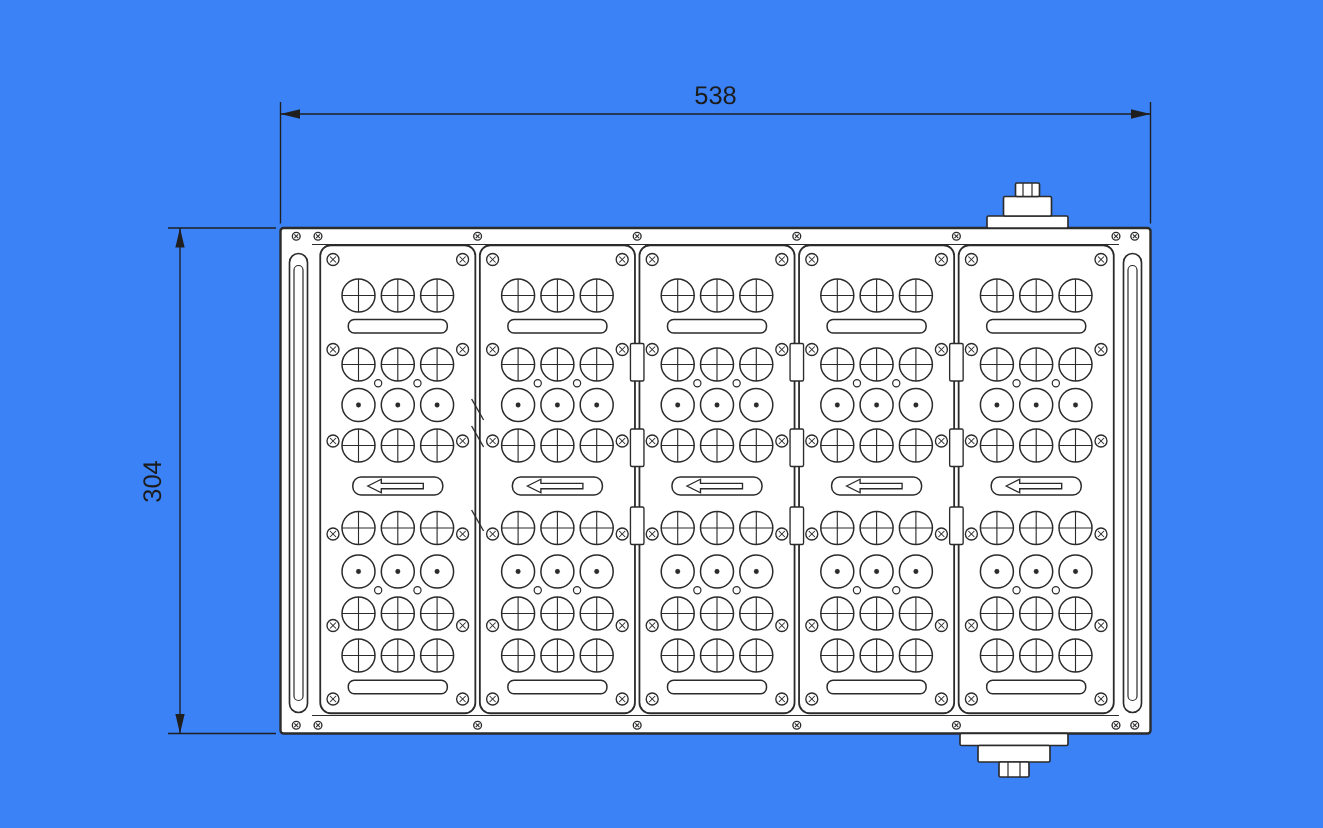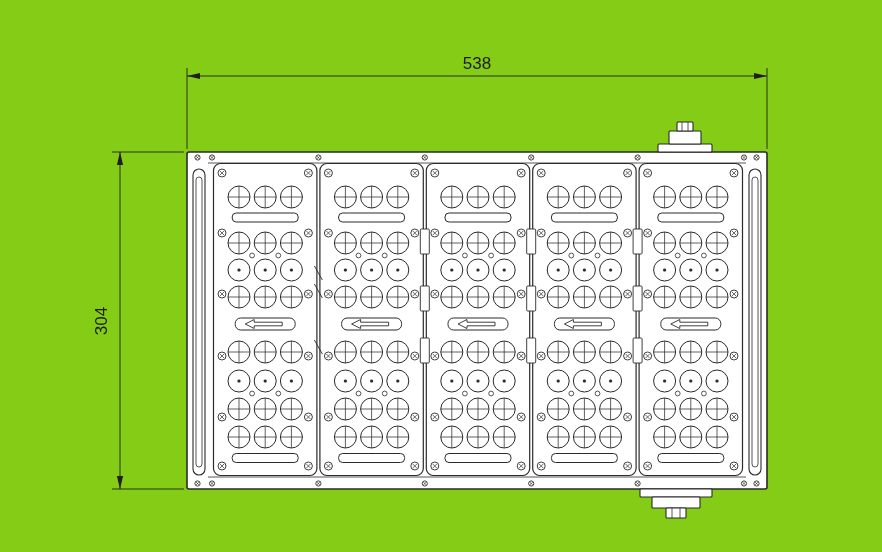--- a/index.html
+++ b/index.html
@@ -1,17 +1,17 @@
 <!DOCTYPE html>
 <html><head>
 <meta charset="utf-8">
 <style>
   html,body{margin:0;padding:0;background:#ffffff;}
   .stage{
-    width:882px;height:552px;background:#84cc16;position:relative;
+    width:882px;height:552px;background:#3b82f6;position:relative;
     font-family:"Liberation Sans", sans-serif;overflow:hidden;text-align:center;
   }
   svg{display:block;}
   text.dim{
     font-family:"Liberation Sans", sans-serif;
     font-size:17px;
     fill:#1c1c1c;
   }
 </style>
 </head>

